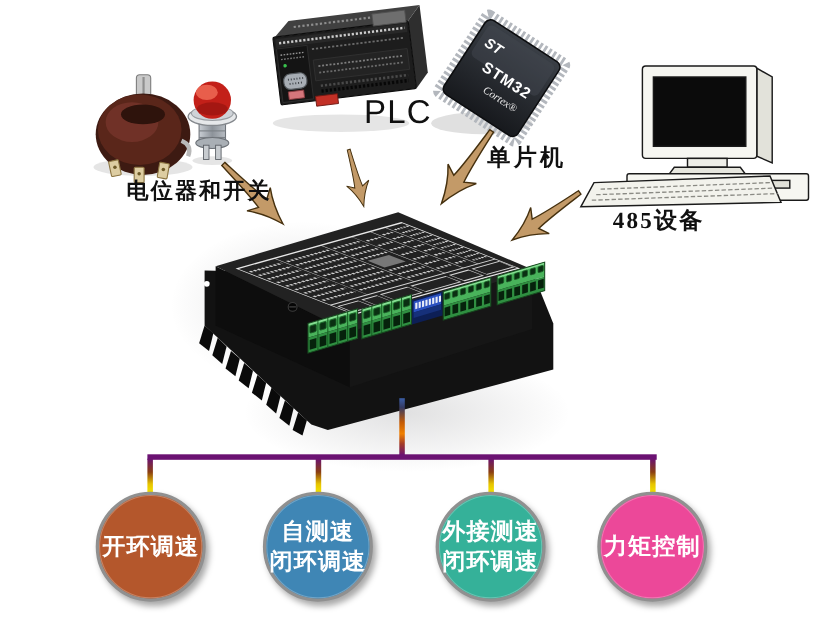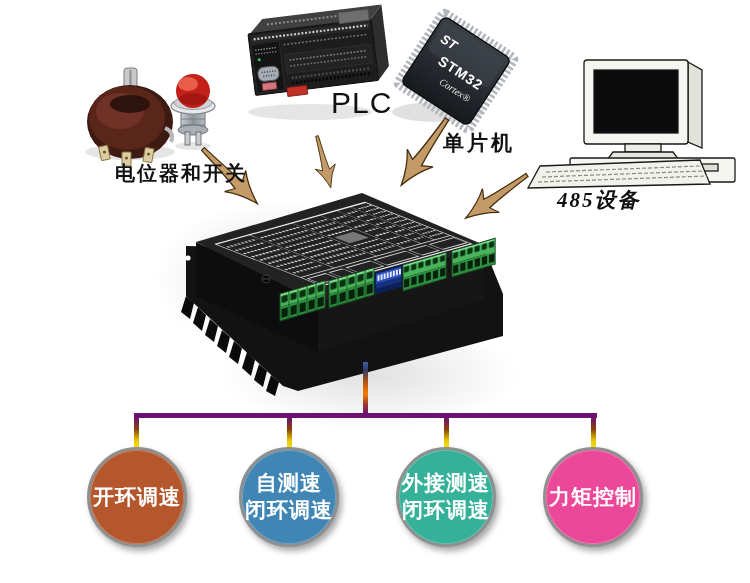--- a/index.html
+++ b/index.html
@@ -9,21 +9,21 @@
   .soft-shadow{position:absolute;border-radius:50%;pointer-events:none;}
   .sh1{left:150px;top:198px;width:250px;height:160px;
        background:radial-gradient(ellipse at center,rgba(40,40,45,0.14),rgba(0,0,0,0) 68%);}
   .sh2{left:220px;top:320px;width:300px;height:110px;
        background:radial-gradient(ellipse at center,rgba(40,40,45,0.14),rgba(0,0,0,0) 70%);}
   .cn-label{position:absolute;color:#101010;font-family:"Liberation Serif",serif;
             font-weight:700;white-space:nowrap;}
   .lbl-pot{left:79px;top:160px;font-size:20px;letter-spacing:2px;margin-left:36px;}
   .lbl-plc{left:331px;top:86px;font-size:30px;font-family:"Liberation Sans",sans-serif;font-weight:400;letter-spacing:1px;}
   .lbl-mcu{left:443px;top:129px;font-size:21px;letter-spacing:3px;}
-  .lbl-485{left:557px;top:186px;font-size:21px;letter-spacing:2px;font-style:italic;}
+  .lbl-485{left:557px;top:186px;font-size:21px;letter-spacing:2px;}
   
   .stem{position:absolute;left:363px;top:362px;width:5px;height:52px;
         background:linear-gradient(180deg,#3b5ea6 0%,#343a63 16%,#c35a05 42%,#f08000 62%,#a23a28 80%,#6b1272 100%);}
   .bar{position:absolute;left:134px;top:413px;width:463px;height:5px;background:#6b1272;}
   .drop{position:absolute;top:417px;width:5px;height:32px;
         background:linear-gradient(180deg,#6b1272 0%,#8a3f12 38%,#e7c400 72%,#f5ea00 100%);}
   .d1{left:134px;} .d2{left:287px;} .d3{left:444px;} .d4{left:591px;}
   
   .mode-circle{position:absolute;width:100px;height:100px;border-radius:50%;
                border:3px solid #909090;box-sizing:border-box;

